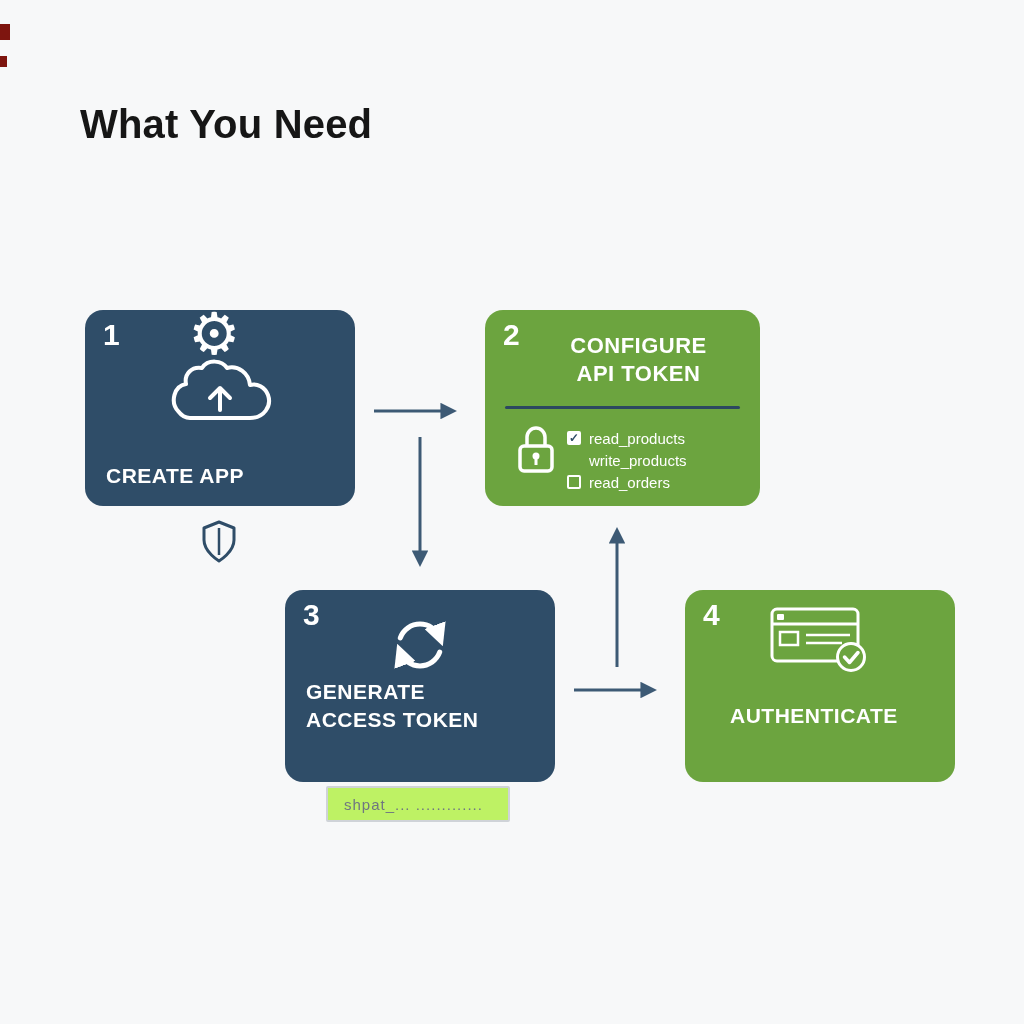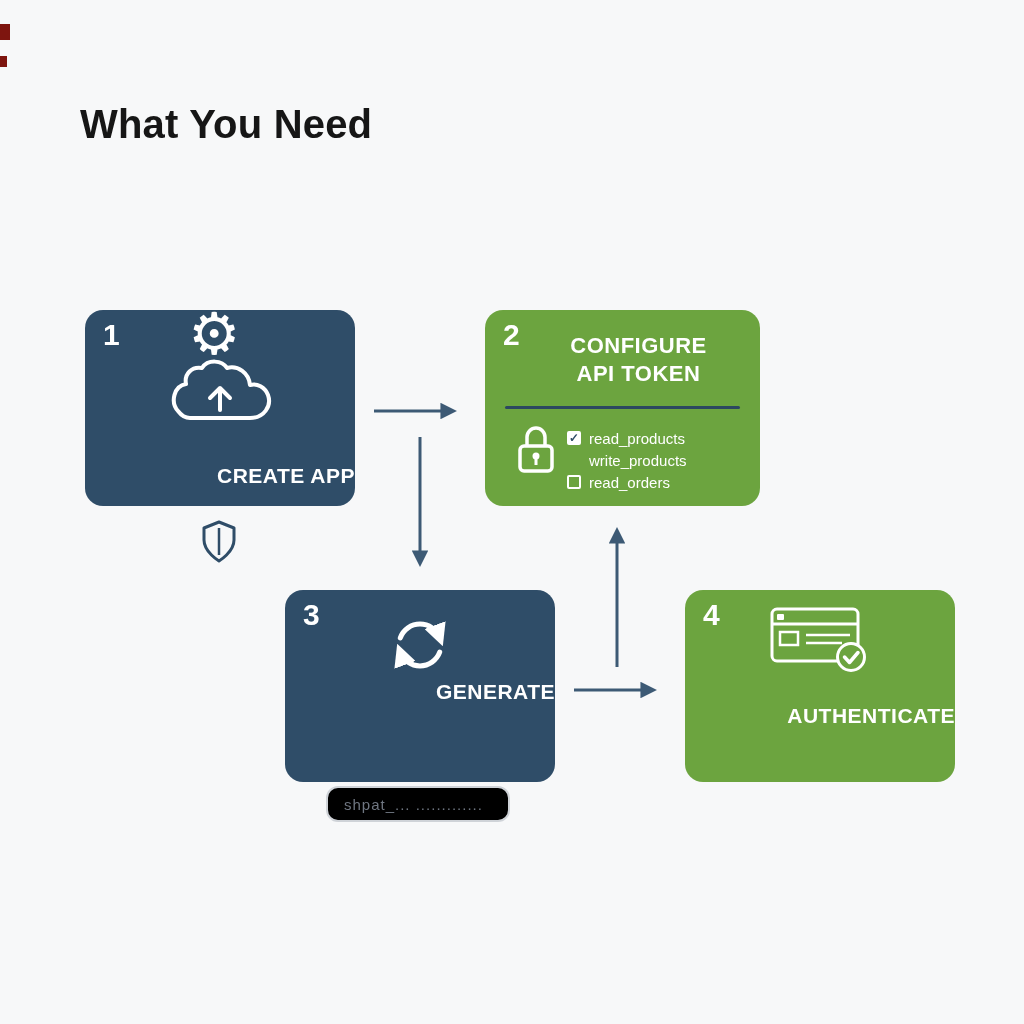--- a/index.html
+++ b/index.html
@@ -29,26 +29,26 @@
   #card2 { left:485px; top:310px; width:275px; height:196px; }
   #card3 { left:285px; top:590px; width:270px; height:192px; }
   #card4 { left:685px; top:590px; width:270px; height:192px; }
 
   .step-num {
     position:absolute; left:18px; top:8px;
     font-size:30px; font-weight:700; color:#fff;
   }
   .card-label {
     position:absolute; left:0; width:100%;
-    text-align:right; font-weight:700; font-size:21px;
-    letter-spacing:0.5px; line-height:28px; color:#fff;
+    text-align:left; font-weight:700; font-size:21px;
+    letter-spacing:0.5px; line-height:28px; color:#fff;padding-left:21px;
   }
   #card1 .card-label { top:152px; }
   #card3 .card-label { top:88px; }
-  #card4 .card-label { top:112px; }
+  #card4 .card-label { top:112px;margin-left:24px; }
   #card2 .card-title { position:absolute; left:0; top:22px; width:100%;
     text-align:center; font-weight:700; font-size:22px; letter-spacing:0.5px;
     line-height:28px; color:#fff;margin-left:16px; }
 
   .divider {
     position:absolute; left:20px; right:20px; top:96px;
     height:3px; background:#2c4760; border-radius:2px;
   }
 
   .icon1-wrap { position:absolute; left:0; top:6px; width:100%; height:120px; }
@@ -73,21 +73,21 @@
     display:inline-flex; align-items:center; justify-content:center;
     flex:0 0 auto;
   }
   .cb.checked { background:#fff; color:#2f4d68; font-size:12px; font-weight:700; line-height:1; }
   .cb.none { visibility:hidden; }
 
   .shield-svg { position:absolute; left:200px; top:518px; }
 
   .token-pill {
     position:absolute; left:326px; top:786px; width:184px; height:36px;
-    background:#000000; border:2px solid #cfd3d8; border-radius:12px;
+    background:#bef264; border:2px solid #cfd3d8; border-radius:2px;
     display:flex; align-items:center; padding-left:16px;
     font-size:15px; color:#6f7681; letter-spacing:1px;
   }
 
   .arrows-overlay { position:absolute; left:0; top:0; pointer-events:none; }
 </style>
 </head>
 <body>
 
 <div class="canvas">
@@ -152,20 +152,21 @@
       <defs>
         <marker id="arrow-white" viewBox="0 0 10 10" refX="6" refY="5" markerWidth="4.5" markerHeight="4.5" orient="auto">
           <path d="M0 0 L10 5 L0 10 Z" fill="#ffffff"></path>
         </marker>
       </defs>
       <path d="M16.3 28.8 A21 21 0 0 1 55.7 28.8" stroke="#ffffff" stroke-width="5" fill="none" stroke-linecap="round" marker-end="url(#arrow-white)"></path>
       <path d="M55.7 43.2 A21 21 0 0 1 16.3 43.2" stroke="#ffffff" stroke-width="5" fill="none" stroke-linecap="round" marker-end="url(#arrow-white)"></path>
     </svg>
     <div class="card-label">
       <div>GENERATE</div>
+      <div>ACCESS TOKEN</div>
     </div>
   </div>
 
   <div class="token-pill">
     <span>shpat_... .............</span>
   </div>
 
   <div id="card4" class="card green">
     <div class="step-num">4</div>
     <svg class="browser-svg" width="100" height="70" viewBox="0 0 100 68">

